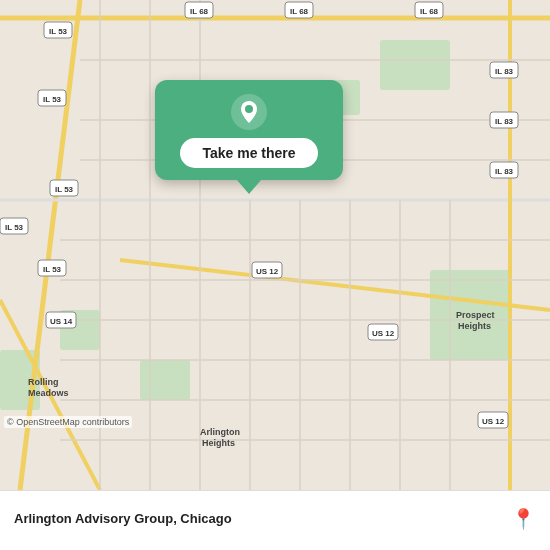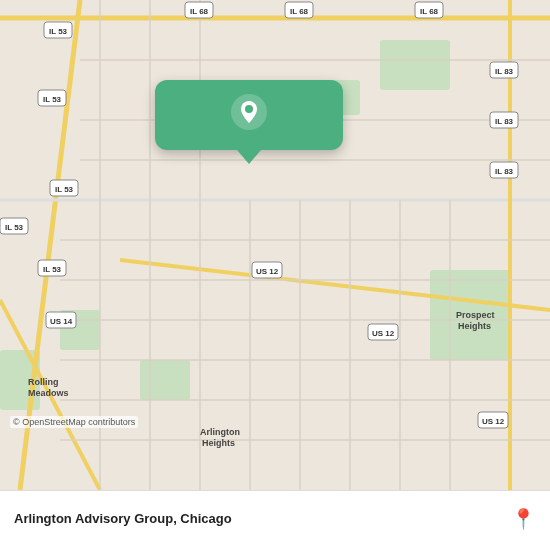--- a/index.html
+++ b/index.html
@@ -104,21 +104,21 @@
 
     #moovit-text {
       font-size: 18px;
       font-weight: 700;
       color: #333;
     }
 
     #attribution {
       position: absolute;
       bottom: 62px;
-      left: 10px;
+      left: 4px;
       font-size: 9px;
       color: #555;
       background: rgba(255,255,255,0.7);
       padding: 1px 3px;
       border-radius: 2px;
     }
   </style>
 </head>
 <body>
 
@@ -221,20 +221,21 @@
     <text x="200" y="435" font-size="9" fill="#444" font-weight="600">Arlington</text>
     <text x="202" y="446" font-size="9" fill="#444" font-weight="600">Heights</text>
   </svg>
 
   <div id="popup-card">
     <svg id="popup-pin-icon" viewBox="0 0 36 36" xmlns="http://www.w3.org/2000/svg">
       <circle cx="18" cy="18" r="18" fill="rgba(255,255,255,0.2)"></circle>
       <path d="M18 7 C13.58 7 10 10.58 10 15 C10 21 18 29 18 29 C18 29 26 21 26 15 C26 10.58 22.42 7 18 7 Z" fill="white"></path>
       <circle cx="18" cy="15" r="4" fill="#4caf80"></circle>
     </svg>
+    <button id="popup-button">Take me there</button>
     <div id="popup-tail"></div>
   </div>
 
   <div id="attribution">© OpenStreetMap contributors</div>
 </div>
 
 <div id="bottom-bar">
   <span id="bottom-location">Arlington Advisory Group, Chicago</span>
   <div id="moovit-logo">
     <span id="moovit-pin" style="color:#e8523a; font-size:20px;">📍</span>

